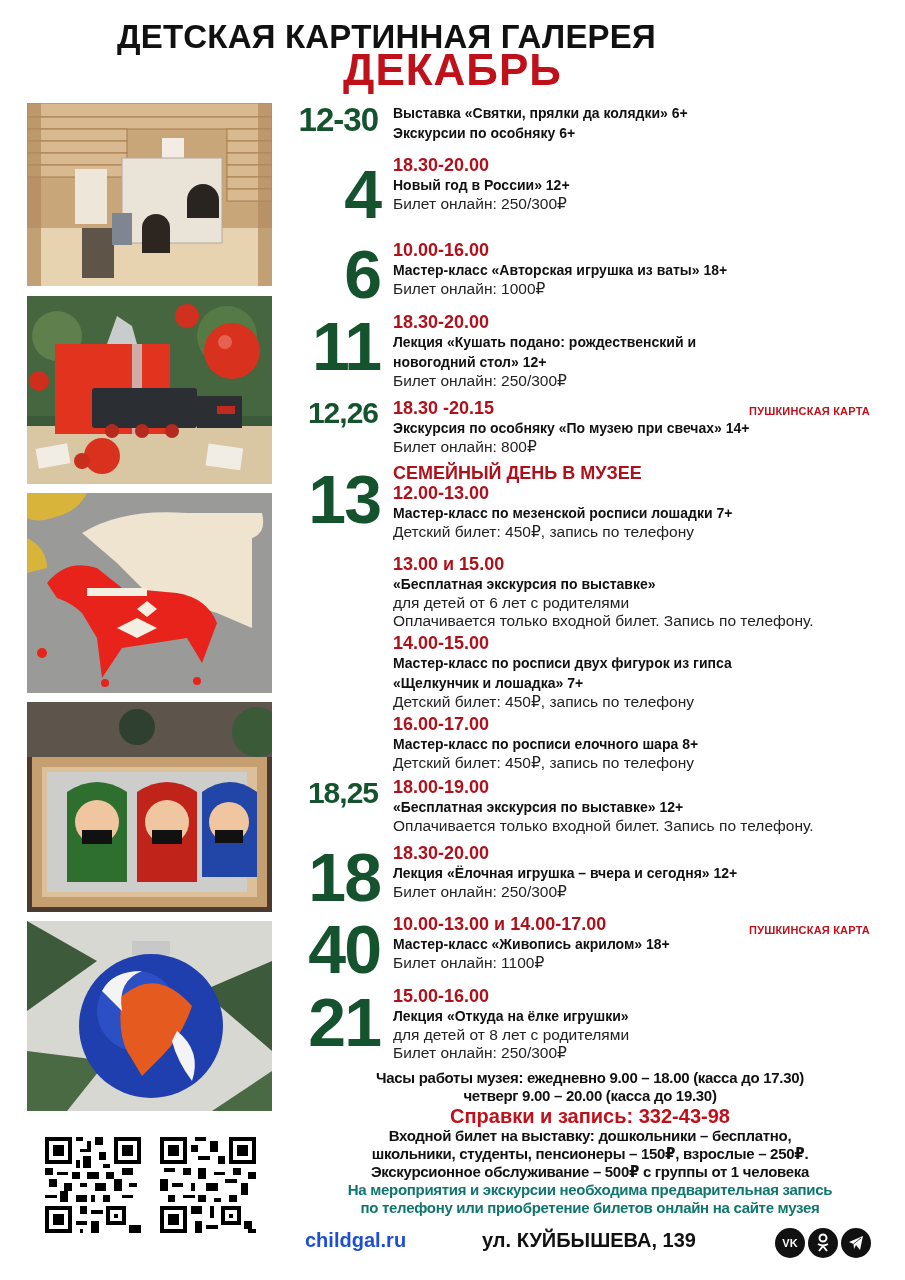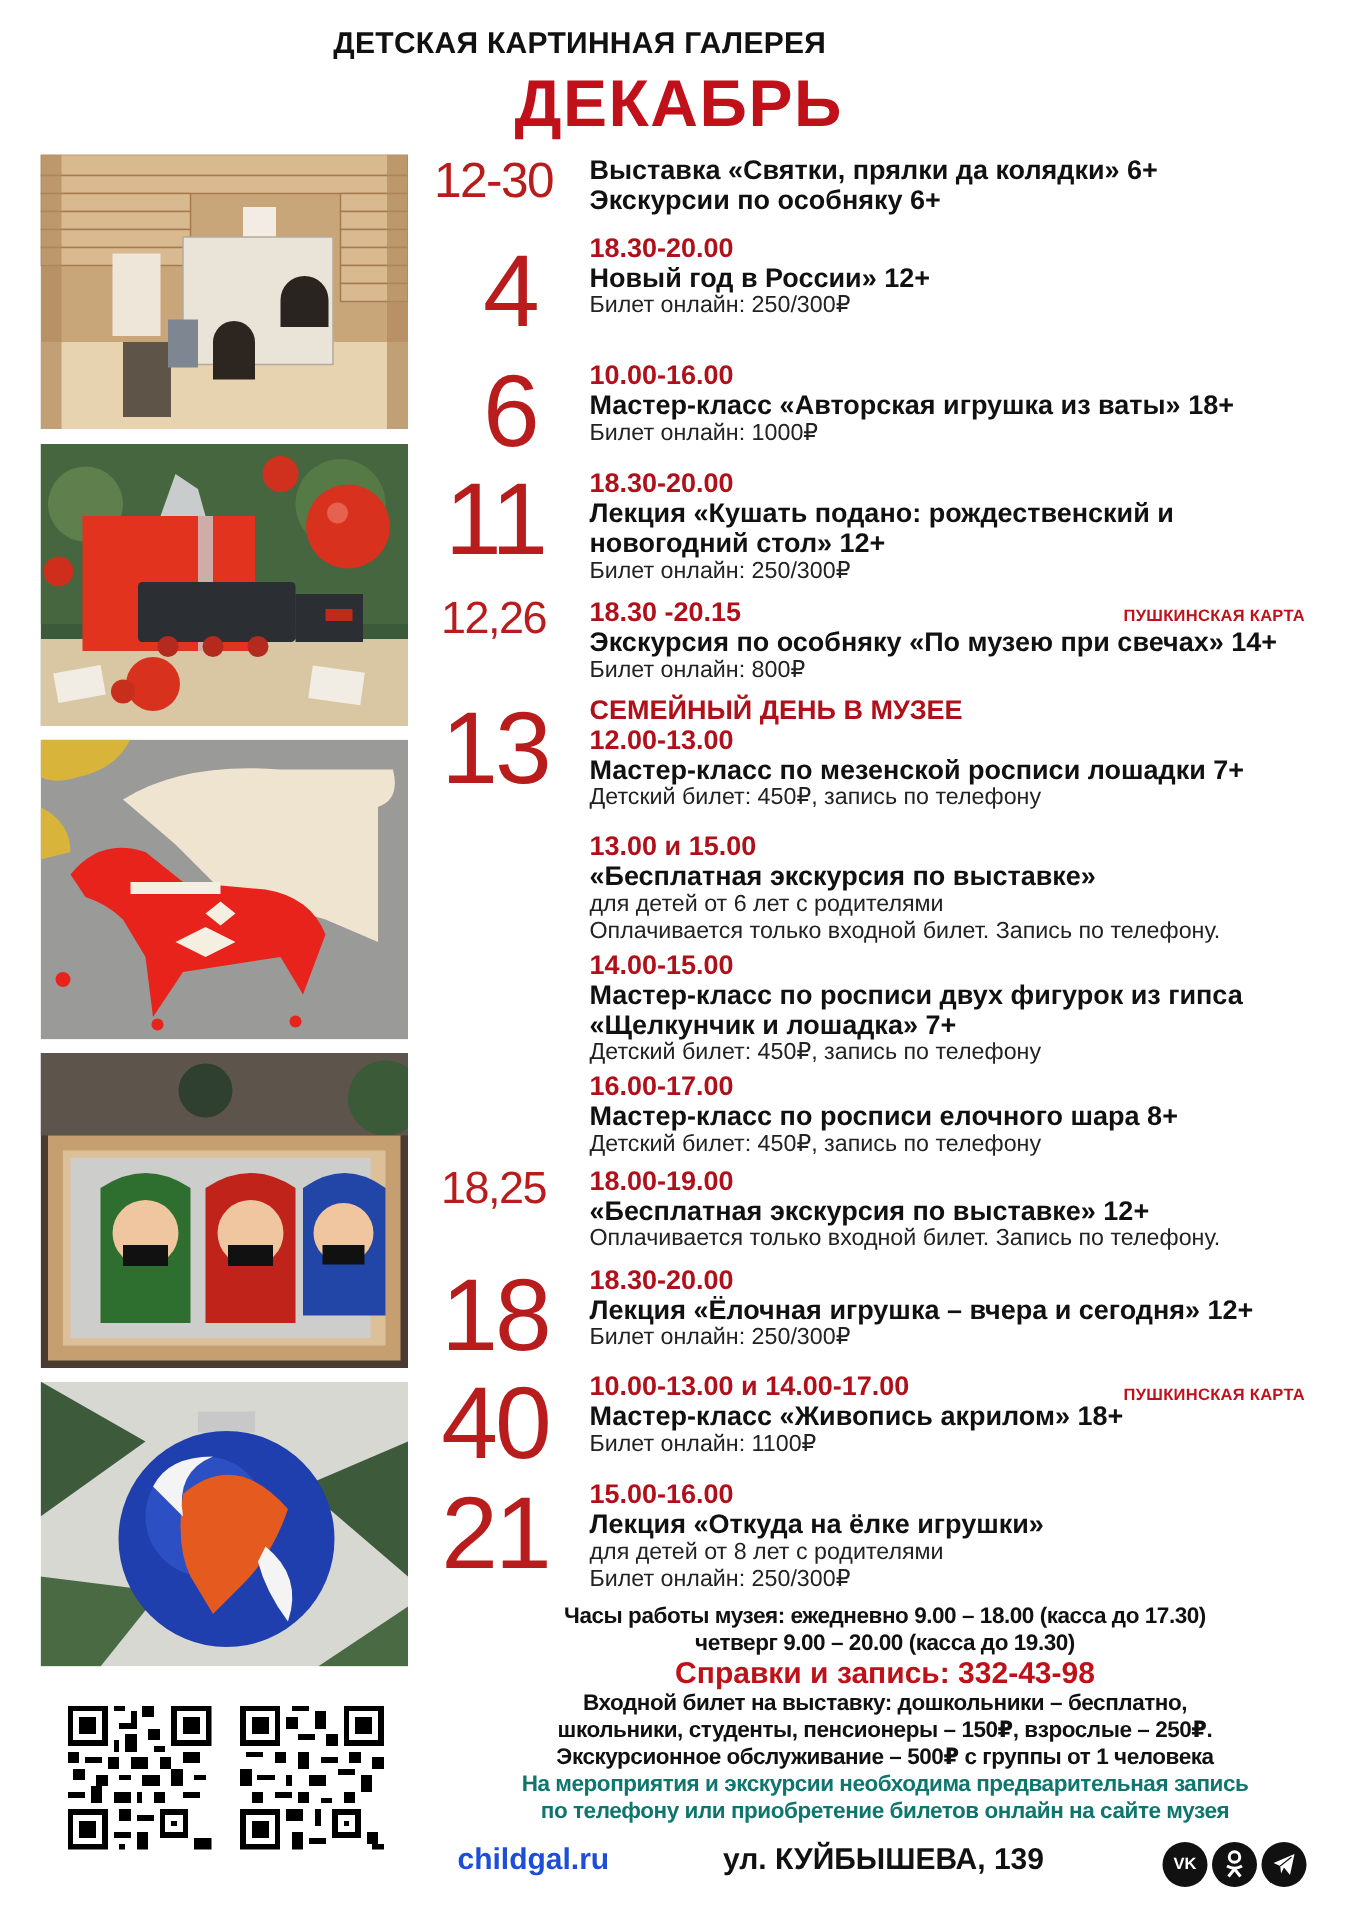--- a/index.html
+++ b/index.html
@@ -1,33 +1,33 @@
 <!DOCTYPE html>
 <html><head>
 <meta charset="utf-8">
 <style>
   * { margin: 0; padding: 0; box-sizing: border-box; }
   html, body { width: 905px; height: 1280px; background: #ffffff; overflow: hidden; }
   body { position: relative; font-family: "Liberation Sans", "DejaVu Sans", sans-serif; color: #111; }
 
   .abs { position: absolute; }
 
-  .header-org { left: 0; width: 773px; top: 18px; text-align: center; font-weight: bold; font-size: 20px; letter-spacing: 0.2px; color: #111; }
+  .header-org { left: 0; width: 773px; top: 18px; text-align: center; font-weight: bold; font-size: 33px; letter-spacing: 0.2px; color: #111; }
   .header-month { left: 0; width: 905px; top: 48px; text-align: center; font-weight: bold; font-size: 44px; color: #c0111b; letter-spacing: 1px; line-height: 1; }
 
   .photo { position: absolute; left: 27px; width: 245px; overflow: hidden; }
   .photo svg { width: 100%; height: 100%; display: block; }
 
-  .day { position: absolute; text-align: center; font-weight: normal; color: #b91c1c; line-height: 1; }
+  .day { position: absolute; text-align: right; font-weight: bold; color: #14532d; line-height: 1; }
   .day.big { font-size: 68px; letter-spacing: -2px; }
   .day.mid { font-size: 34px; letter-spacing: -1px; }
 
   .ev { position: absolute; left: 393px; width: 490px; }
   .ev .t { color: #b0101a; font-weight: bold; font-size: 18px; line-height: 20px; }
-  .ev .n { color: #111; font-weight: bold; font-size: 18px; line-height: 20px; }
+  .ev .n { color: #111; font-weight: bold; font-size: 14px; line-height: 20px; }
   .ev .s { color: #222; font-size: 15.5px; line-height: 18px; }
 
   .pushkin { position: absolute; left: 700px; width: 170px; text-align: right; color: #c0111b; font-weight: bold; font-size: 11px; letter-spacing: 0.2px; }
 
   .info { position: absolute; left: 290px; width: 600px; text-align: center; font-weight: bold; }
   .info .l { font-size: 15px; line-height: 18px; color: #111; letter-spacing: -0.3px; }
   .info .red { color: #0f766e; }
   .info .phone { font-size: 20px; line-height: 22px; color: #c0111b; }
 
   .qr { position: absolute; width: 96px; height: 96px; top: 1137px; }

